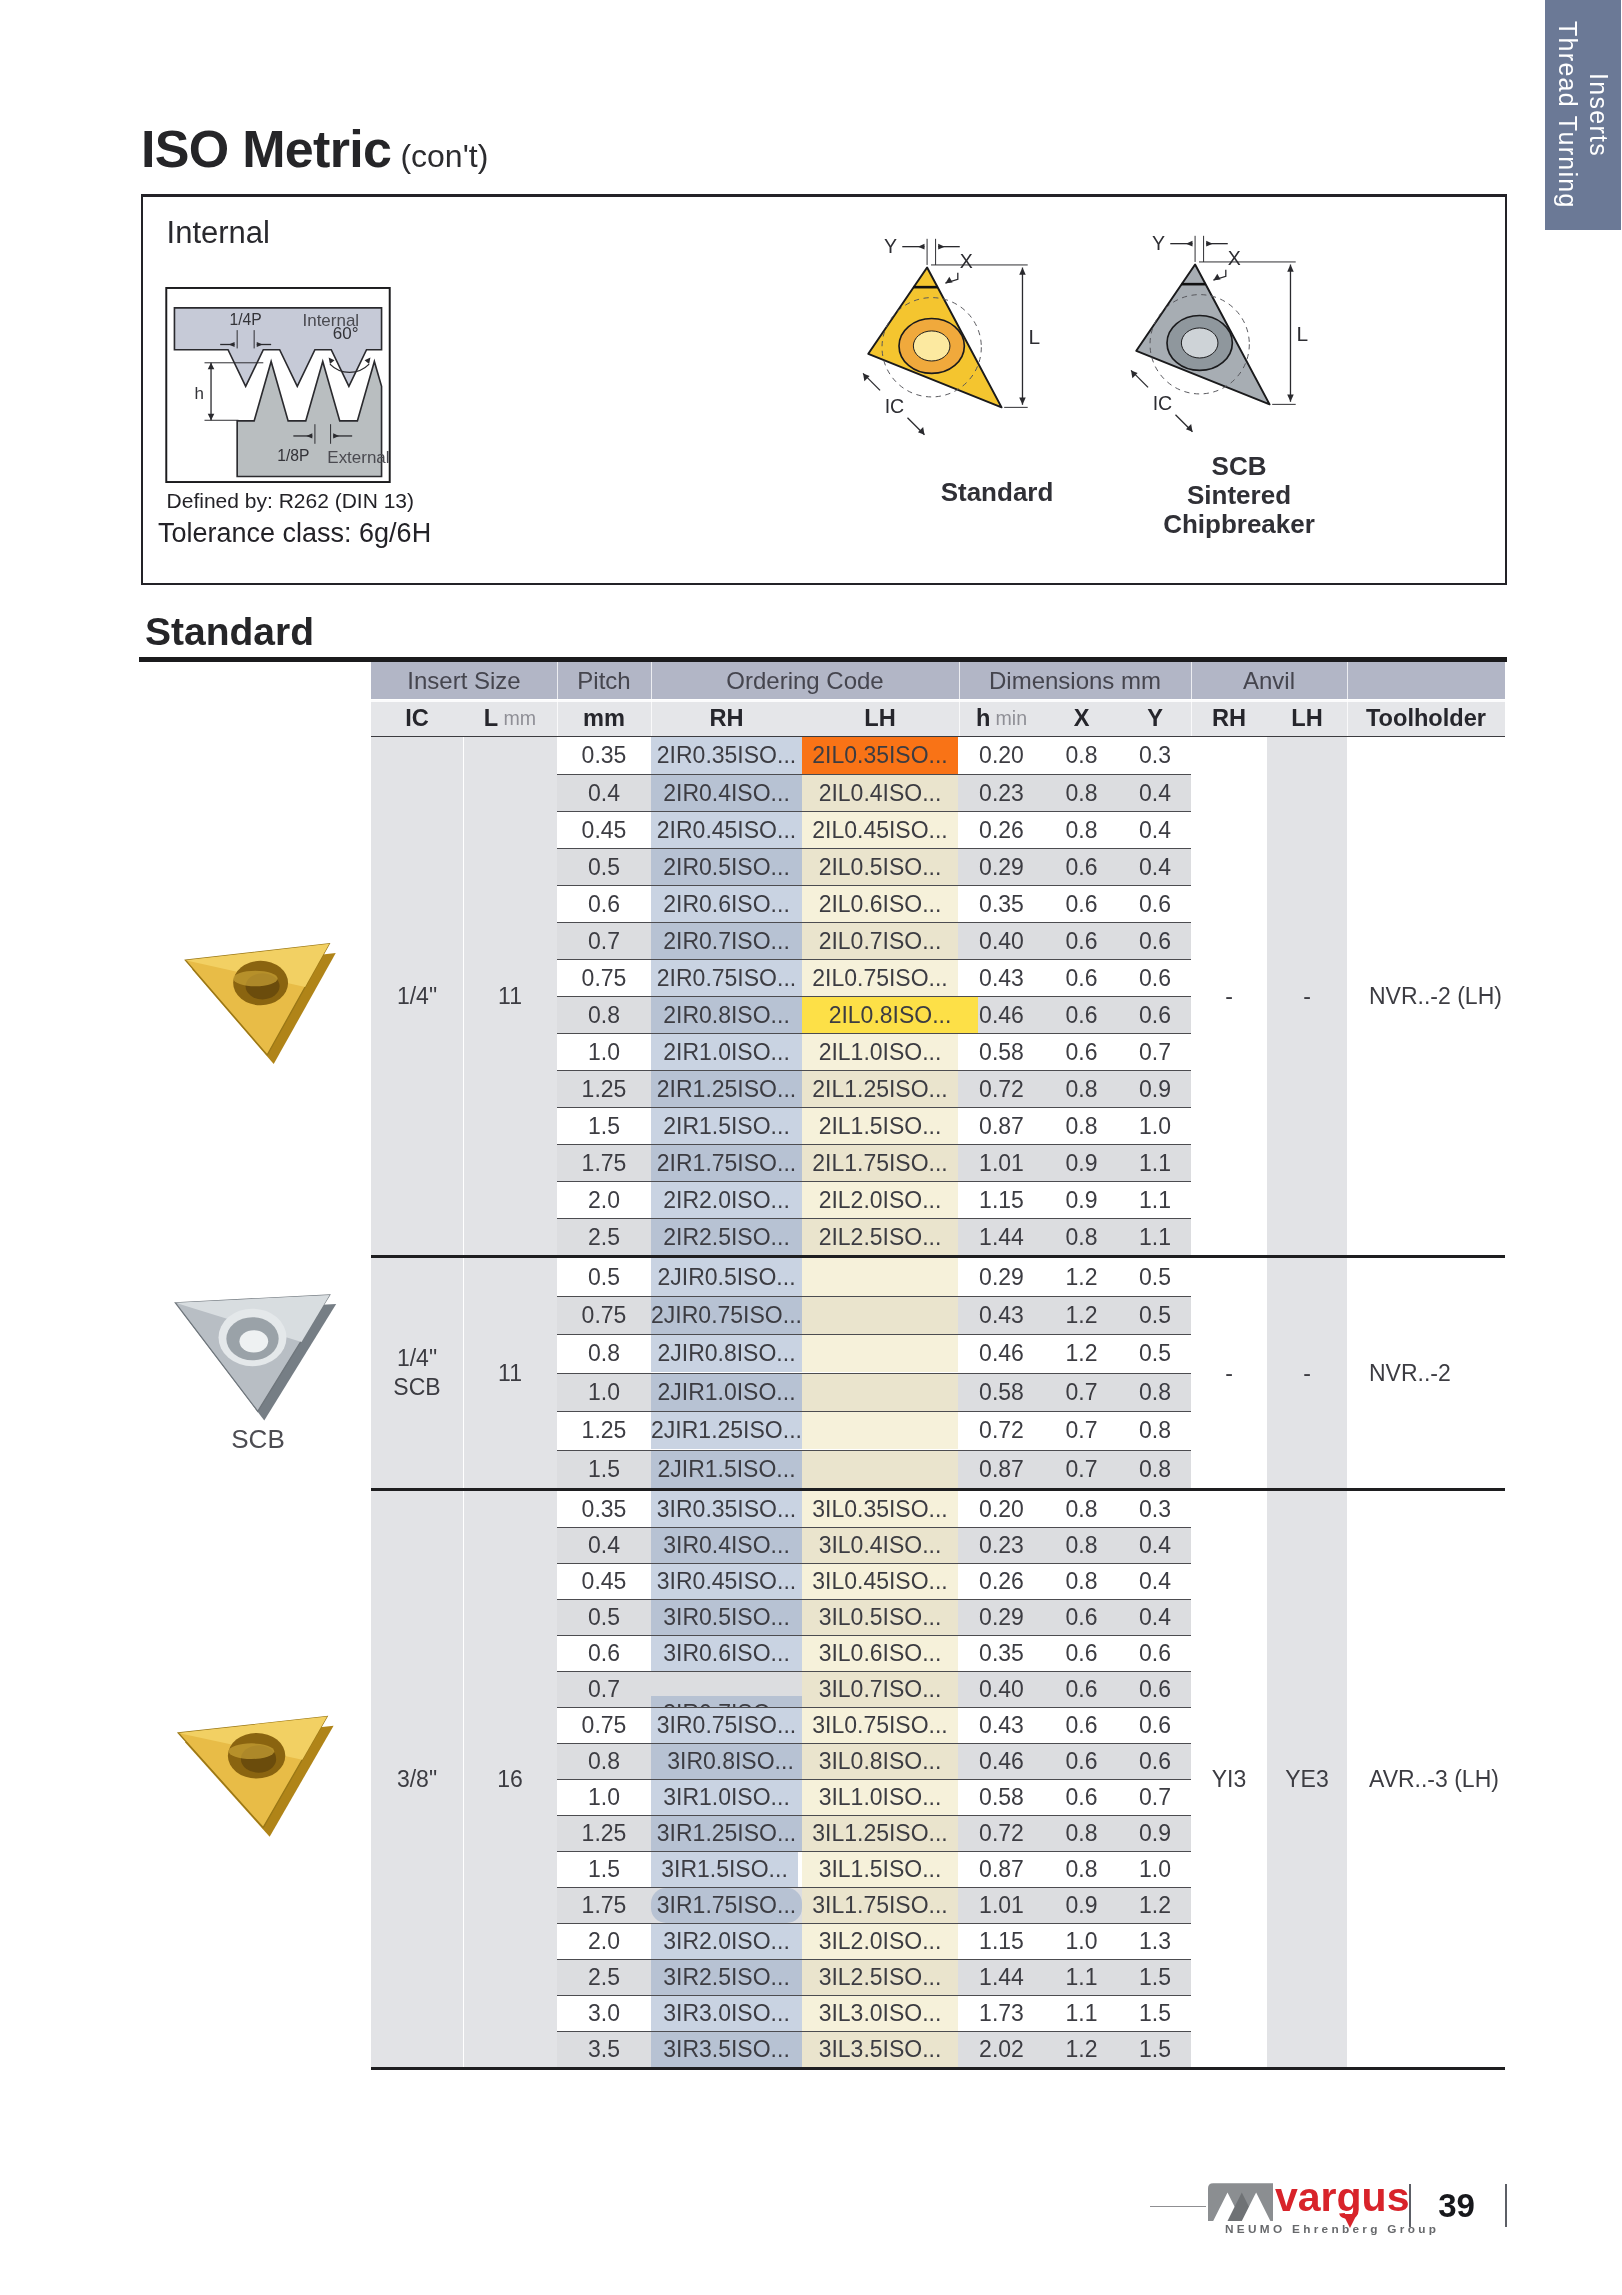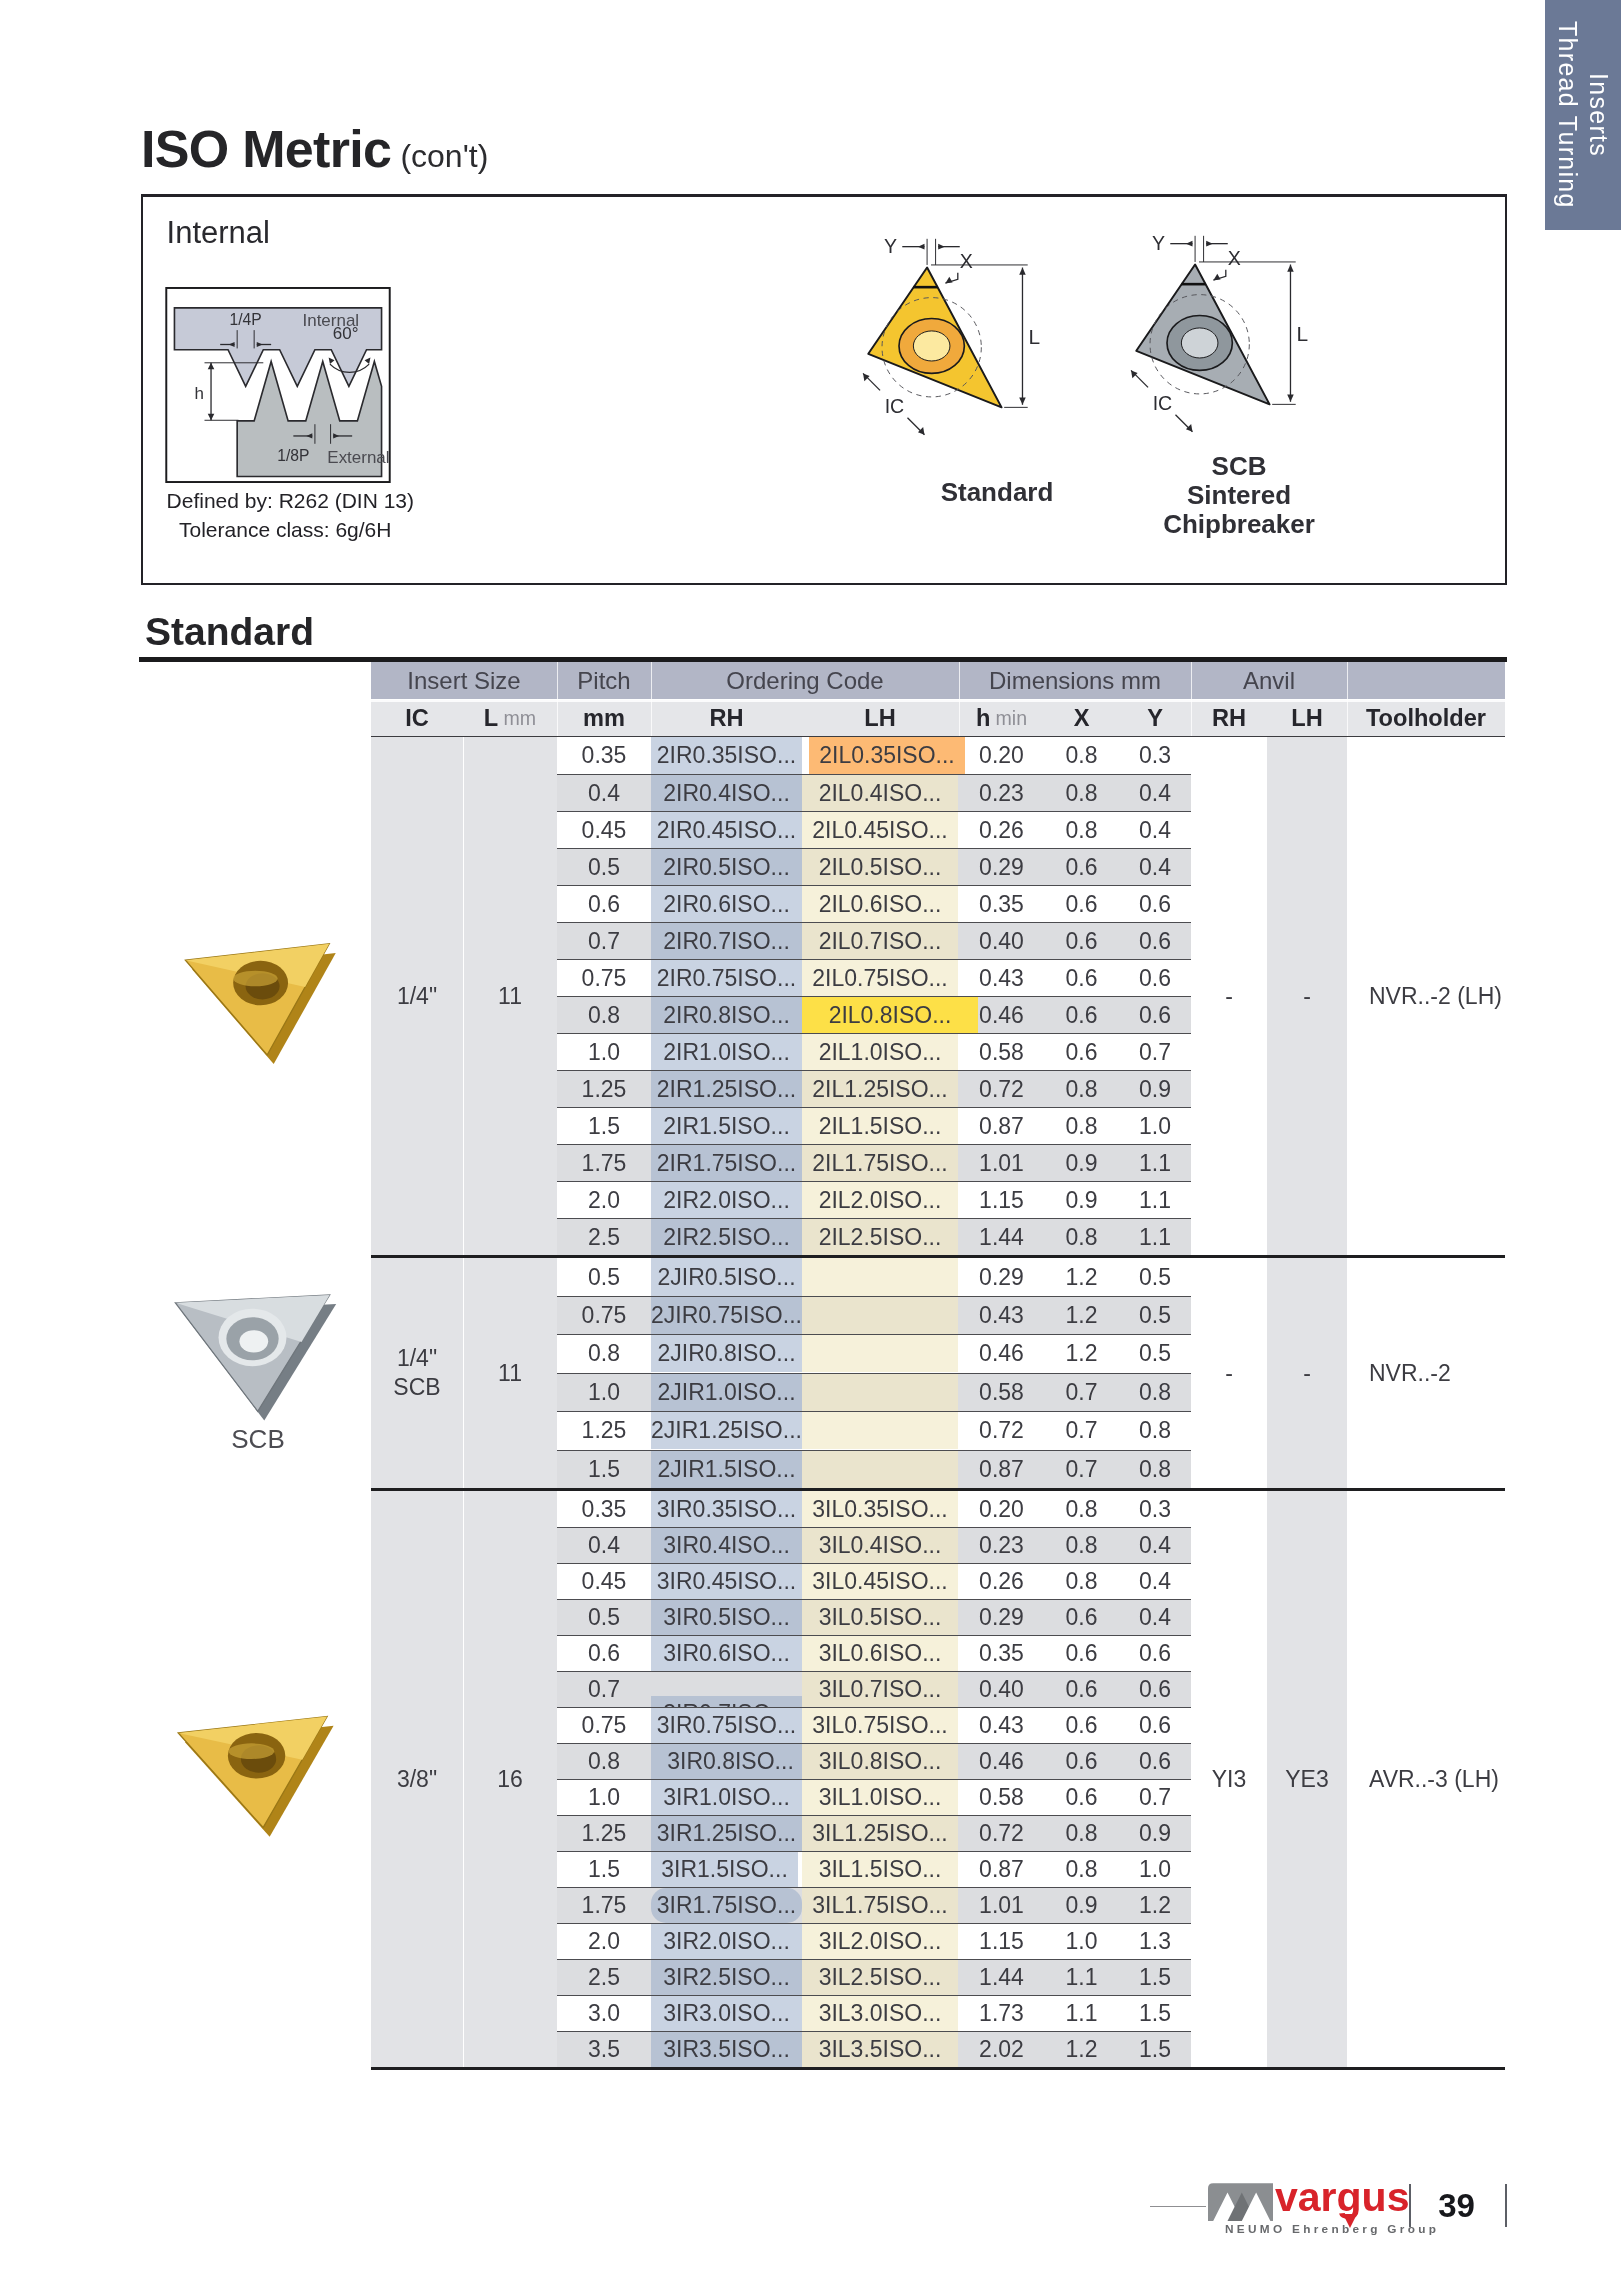--- a/index.html
+++ b/index.html
@@ -17,21 +17,21 @@
   .title-wrap { position:absolute; left:141px; top:119px; }
   .title-main { font-size:52px; font-weight:bold; color:#252528; letter-spacing:-0.7px; }
   .title-suffix { font-size:32px; color:#2c2c2f; margin-left:9.2px; }
 
   
   .internal-box { position:absolute; left:141px; top:194px; width:1366px; height:391px;
     border:2px solid #232227; border-top-width:3.9px; background:#fff; }
   .internal-heading { position:absolute; left:23.6px; top:18.3px; font-size:31px; color:#29292e; }
   .profile-svg { position:absolute; left:22px; top:90px; }
   .defined-by { position:absolute; left:23.6px; top:292px; font-size:21px; color:#232227; }
-  .tolerance  { position:absolute; left:36px; top:321px; font-size:21px; color:#232227; }
+  .tolerance  { position:absolute; left:15px; top:321px; font-size:27px; color:#232227; }
   .drawing-std { position:absolute; left:707px; top:39px; }
   .drawing-scb { position:absolute; left:975px; top:36px; }
   .caption-standard { position:absolute; left:769px; top:280px; width:170px; text-align:center;
     font-size:26px; color:#303036; font-weight:bold; }
   .caption-scb { position:absolute; left:1011px; top:255px; width:170px; text-align:center;
     font-size:26px; color:#303036; font-weight:bold; line-height:1.12; }
 
   
   .standard-heading { position:absolute; left:145px; top:610px; font-size:39px; font-weight:bold; color:#252528; }
   .top-rule { position:absolute; left:139px; top:657px; width:1368px; height:5.2px; background:#1b1b1d; }
@@ -234,21 +234,21 @@
   <div class="vsep" style="left:1347px"></div>
 
   <div class="band" style="left:371px; top:737px; width:92px; height:1331px; background:#e2e3e6;"></div>
   <div class="band" style="left:463px; top:737px; width:94px; height:1331px; background:#e2e3e6; border-left:1.3px solid #fff;"></div>
   <div class="band" style="left:1267px; top:737px; width:80px; height:1331px; background:#e2e3e6;"></div>
 
   <div id="table-body">
       <div class="trow" style="left: 557px; top: 737px; width: 634px; height: 37px;">
         <div class="tcell" style="left: 0px; width: 94px; line-height: 37px;">0.35</div>
         <div class="tcell" style="left: 94px; width: 151px; line-height: 37px; background: rgb(201, 211, 226);">2IR0.35ISO...</div>
-        <div class="tcell" style="left: 252px; width: 156px; line-height: 37px; background: #fdba74;">2IL0.35ISO...</div>
+        <div class="tcell" style="left: 245px; width: 156px; line-height: 37px; background: #f97316;">2IL0.35ISO...</div>
         <div class="tcell" style="left: 402px; width: 85px; line-height: 37px;">0.20</div>
         <div class="tcell" style="left: 487px; width: 75px; line-height: 37px;">0.8</div>
         <div class="tcell" style="left: 562px; width: 72px; line-height: 37px;">0.3</div>
       </div>
       <div class="trow" style="left: 557px; top: 774px; width: 634px; height: 37px; background: rgb(220, 221, 224); border-top: 1.3px solid rgb(76, 76, 80);">
         <div class="tcell" style="left: 0px; width: 94px; line-height: 36px;">0.4</div>
         <div class="tcell" style="left: 94px; width: 151px; line-height: 36px; background: rgb(183, 194, 211);">2IR0.4ISO...</div>
         <div class="tcell" style="left: 245px; width: 156px; line-height: 36px; background: rgb(234, 228, 205);">2IL0.4ISO...</div>
         <div class="tcell" style="left: 402px; width: 85px; line-height: 36px;">0.23</div>
         <div class="tcell" style="left: 487px; width: 75px; line-height: 36px;">0.8</div>

